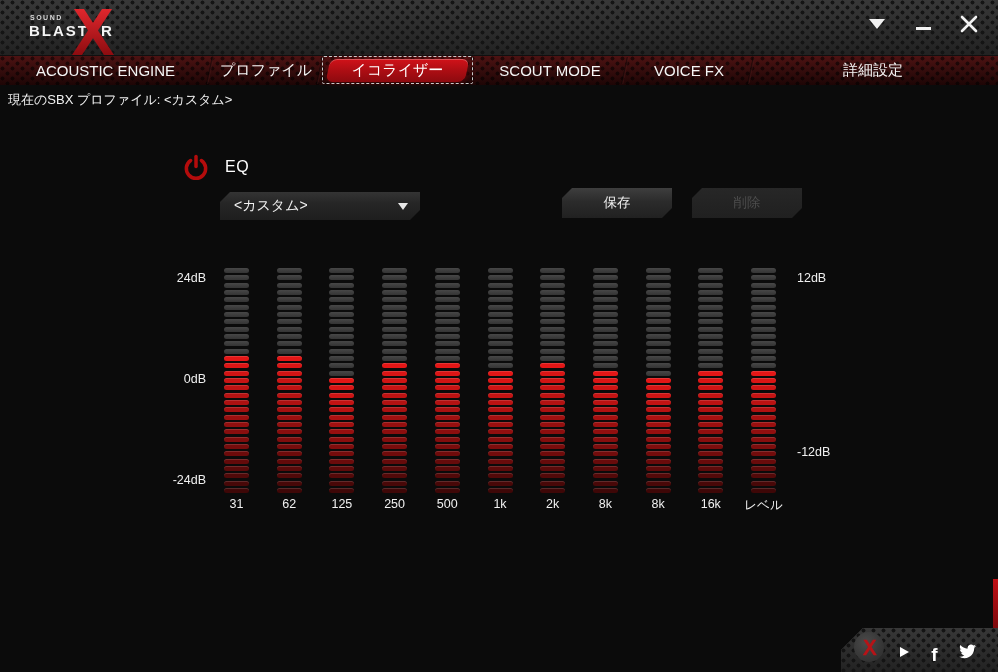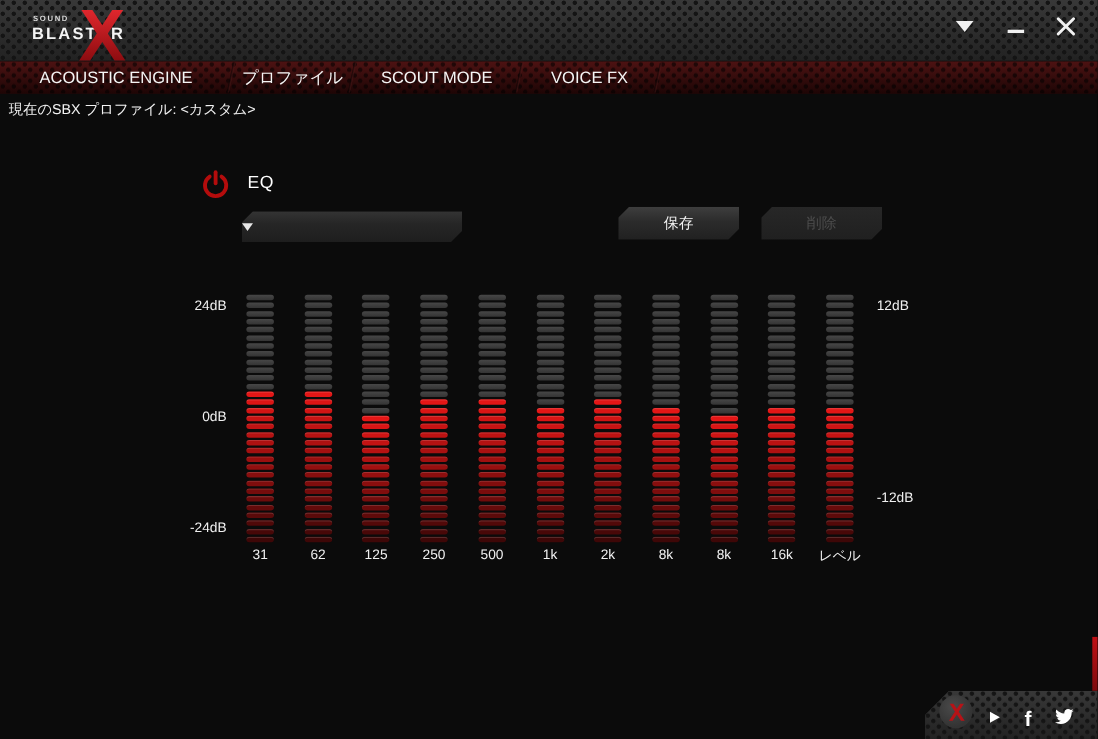--- a/index.html
+++ b/index.html
@@ -127,42 +127,51 @@
 
   <div class="tabstrip" id="tabbar">
       <div class="tab" style="width: 211px;">
         <span>ACOUSTIC ENGINE</span>
         <span class="sep"></span>
       </div>
       <div class="tab" style="width: 110px;">
         <span>プロファイル</span>
         <span class="sep"></span>
       </div>
+      <div class="tab-active" style="width: 153px;">
+        <div class="redbg"></div>
+        <div class="dash"></div>
+        <div class="lbl">イコライザー</div>
+      </div>
       <div class="tab" style="width: 152px;">
         <span>SCOUT MODE</span>
         <span class="sep"></span>
       </div>
       <div class="tab" style="width: 126px;">
         <span>VOICE FX</span>
         <span class="sep"></span>
       </div>
       <div class="spacer"></div>
+      <div class="tab" style="width: 150px; margin-right: 50px;">
+        <span>詳細設定</span>
+      </div>
     </div>
 
   <div class="profilebar">現在のSBX プロファイル: &lt;カスタム&gt;</div>
 
   <button class="eq-power">
     <svg width="28" height="28" viewBox="0 0 24 24">
       <path d="M12 2.2 v8.6" stroke="#b40c0c" stroke-width="3" stroke-linecap="round" fill="none"></path>
       <path d="M7.4 5.6 a8.3 8.3 0 1 0 9.2 0" stroke="#b40c0c" stroke-width="3" fill="none" stroke-linecap="round"></path>
     </svg>
   </button>
   <span class="eq-title">EQ</span>
 
   <div class="preset cutcorners">
+    <span class="preset-value">&lt;カスタム&gt;</span>
     <span class="caret-down"></span>
   </div>
   <button class="btn save cutcorners">保存</button>
   <button class="btn delete cutcorners" aria-disabled="true">削除</button>
 
   <div id="eq-graph">
       <div class="eq-col" style="left: 224px; top: 268px; height: 227.23px;">
         <div class="eq-seg" style="top: 0px; background: linear-gradient(rgb(71, 71, 71), rgb(52, 52, 52));"></div>
         <div class="eq-seg" style="top: 7.33px; background: linear-gradient(rgb(71, 71, 71), rgb(52, 52, 52));"></div>
         <div class="eq-seg" style="top: 14.66px; background: linear-gradient(rgb(71, 71, 71), rgb(52, 52, 52));"></div>

